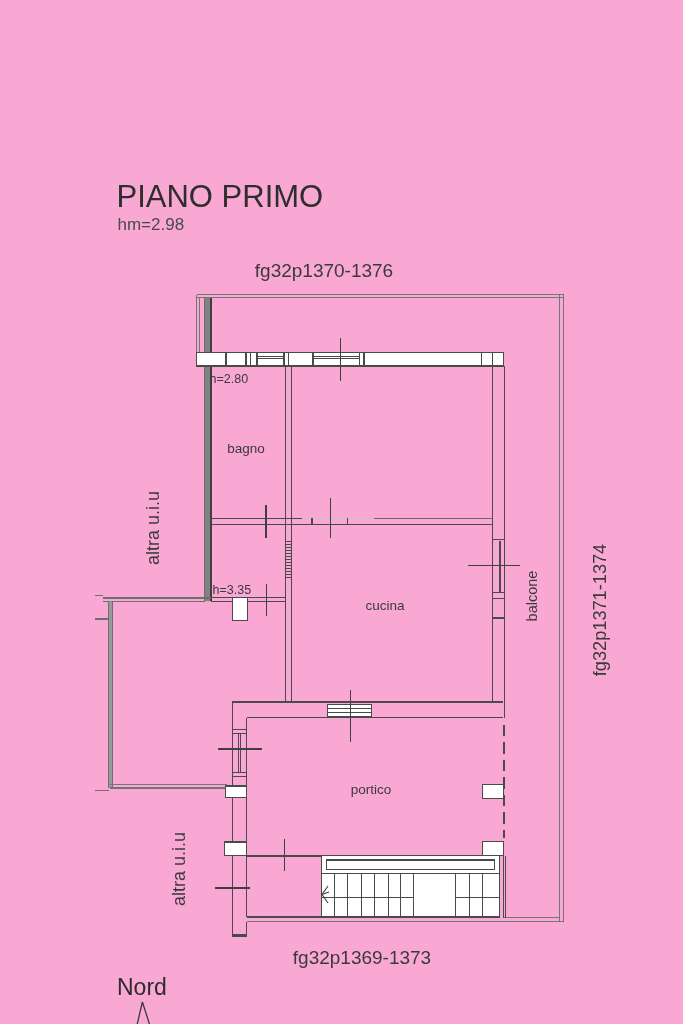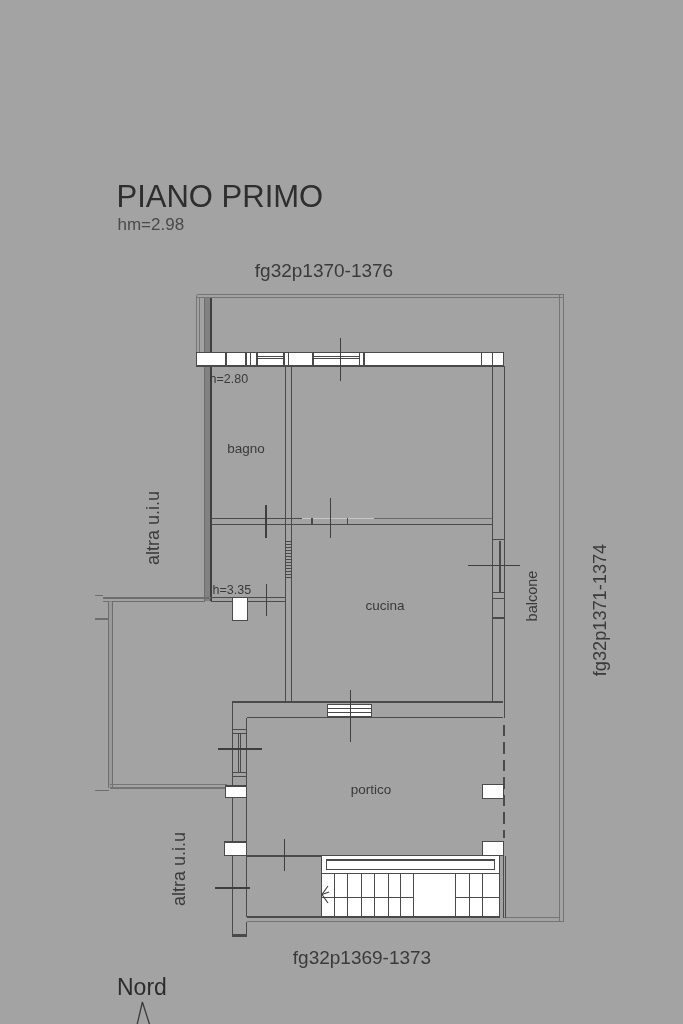--- a/index.html
+++ b/index.html
@@ -1,16 +1,16 @@
 <!DOCTYPE html>
 <html><head>
 <meta charset="utf-8">
 <style>
 html,body{margin:0;padding:0;background:#ffffff;}
-#page{position:relative;width:683px;height:1024px;background:#a3a3a3;overflow:hidden;
+#page{position:relative;width:683px;height:1024px;background:#f9a8d4;overflow:hidden;
 font-family:"Liberation Sans", sans-serif;text-align:right;}
 svg{position:absolute;left:0;top:0;}
 </style>
 </head>
 <body>
 <div id="page">
 <svg width="683" height="1024" viewBox="0 0 683 1024">
 
   <rect x="211" y="298" width="348" height="54" fill="none" stroke="none"></rect>
 

